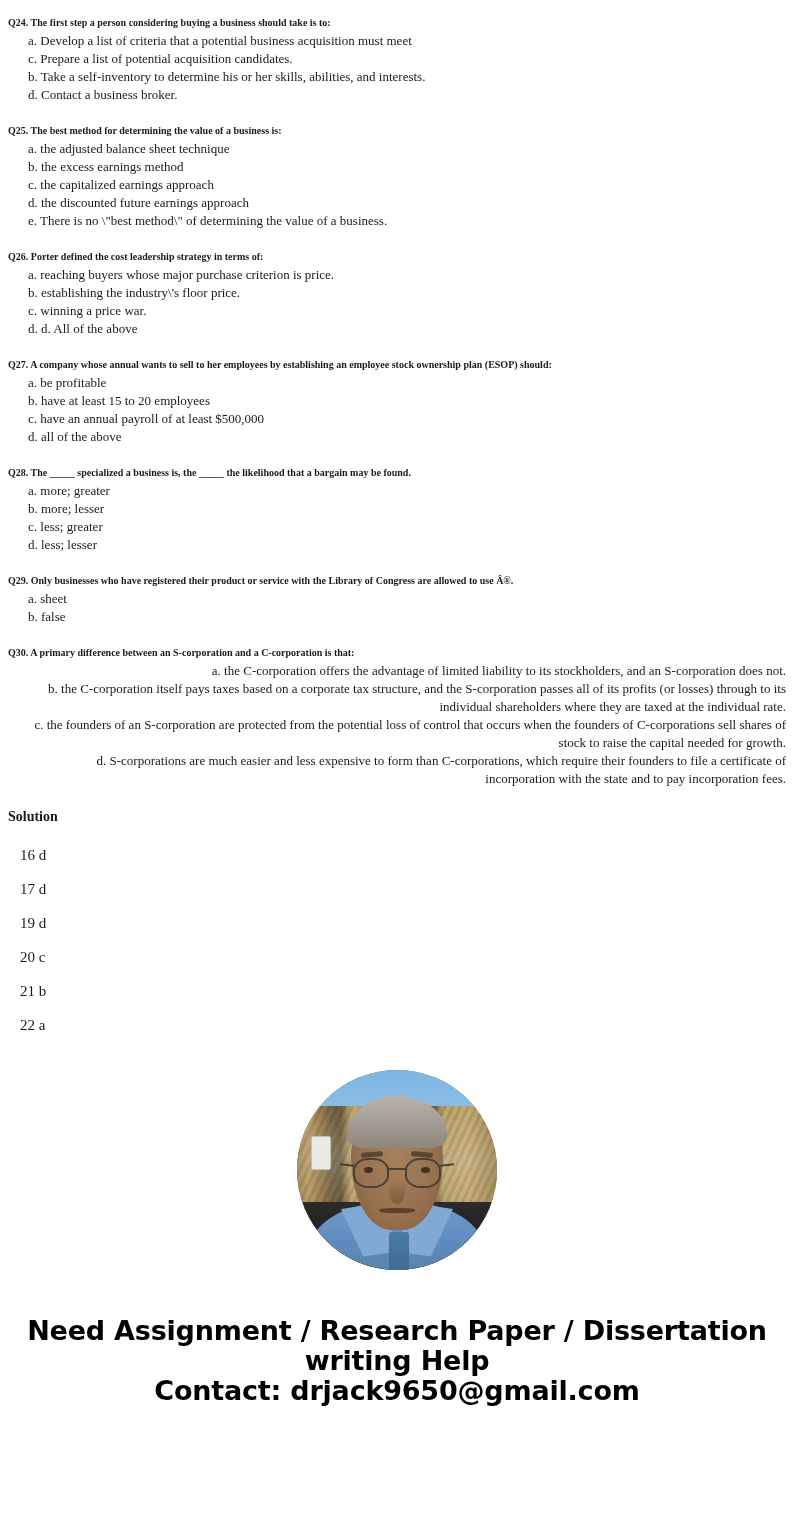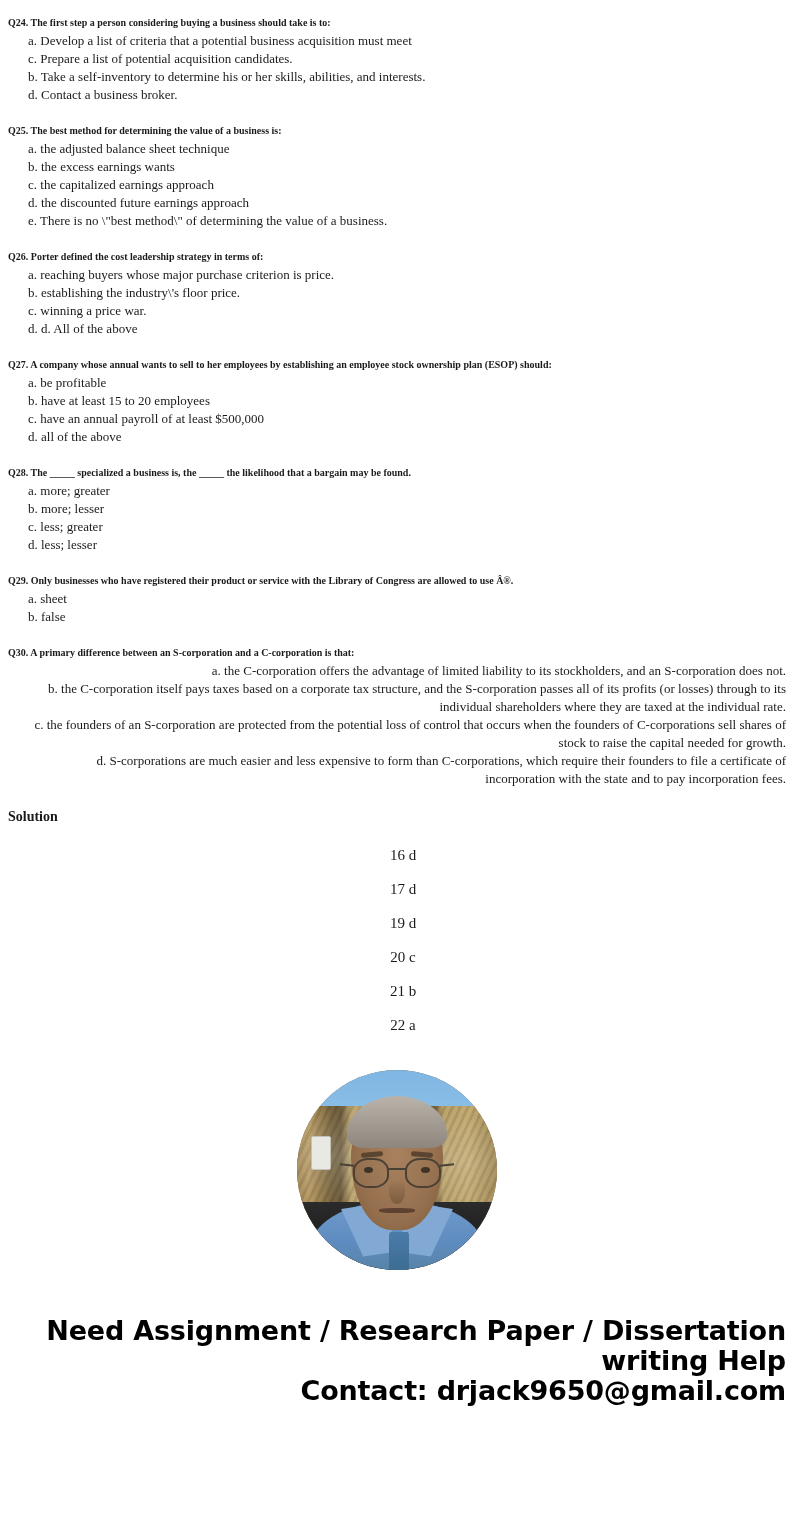--- a/index.html
+++ b/index.html
@@ -58,21 +58,20 @@
   }
   .answers {
     list-style: none;
     margin: 18px 0 0 0;
     padding: 0;
   }
   .answer-item {
     font-size: 15px;
     line-height: 18px;
     margin: 0 0 16px 12px;
-    text-align: center;
   }
 
   
   .avatar-wrap {
     margin-top: 36px;
     display: flex;
     justify-content: center;
   }
   .avatar {
     position: relative;
@@ -220,21 +219,21 @@
     position: absolute;
     left: 41%; top: 69%;
     width: 18%; height: 2.6%;
     background: #5e4130;
     border-radius: 40%;
   }
 
   
   .footer {
     margin-top: 46px;
-    text-align: right;
+    text-align: center;
     font-family: "DejaVu Sans", "Liberation Sans", sans-serif;
     font-weight: bold;
     color: #000000;
     letter-spacing: -0.2px;
   }
   .footer-line {
     font-size: 27px;
     line-height: 30px;
   }
 </style>
@@ -250,21 +249,21 @@
       <li class="opt">c. Prepare a list of potential acquisition candidates.</li>
       <li class="opt">b. Take a self-inventory to determine his or her skills, abilities, and interests.</li>
       <li class="opt">d. Contact a business broker.</li>
     </ul>
   </div>
 
   <div class="qblock">
     <p class="qstem">Q25. The best method for determining the value of a business is:</p>
     <ul class="opts">
       <li class="opt">a. the adjusted balance sheet technique</li>
-      <li class="opt">b. the excess earnings wants</li>
+      <li class="opt">b. the excess earnings method</li>
       <li class="opt">c. the capitalized earnings approach</li>
       <li class="opt">d. the discounted future earnings approach</li>
       <li class="opt">e. There is no \"best method\" of determining the value of a business.</li>
     </ul>
   </div>
 
   <div class="qblock">
     <p class="qstem">Q26. Porter defined the cost leadership strategy in terms of:</p>
     <ul class="opts">
       <li class="opt">a. reaching buyers whose major purchase criterion is price.</li>

